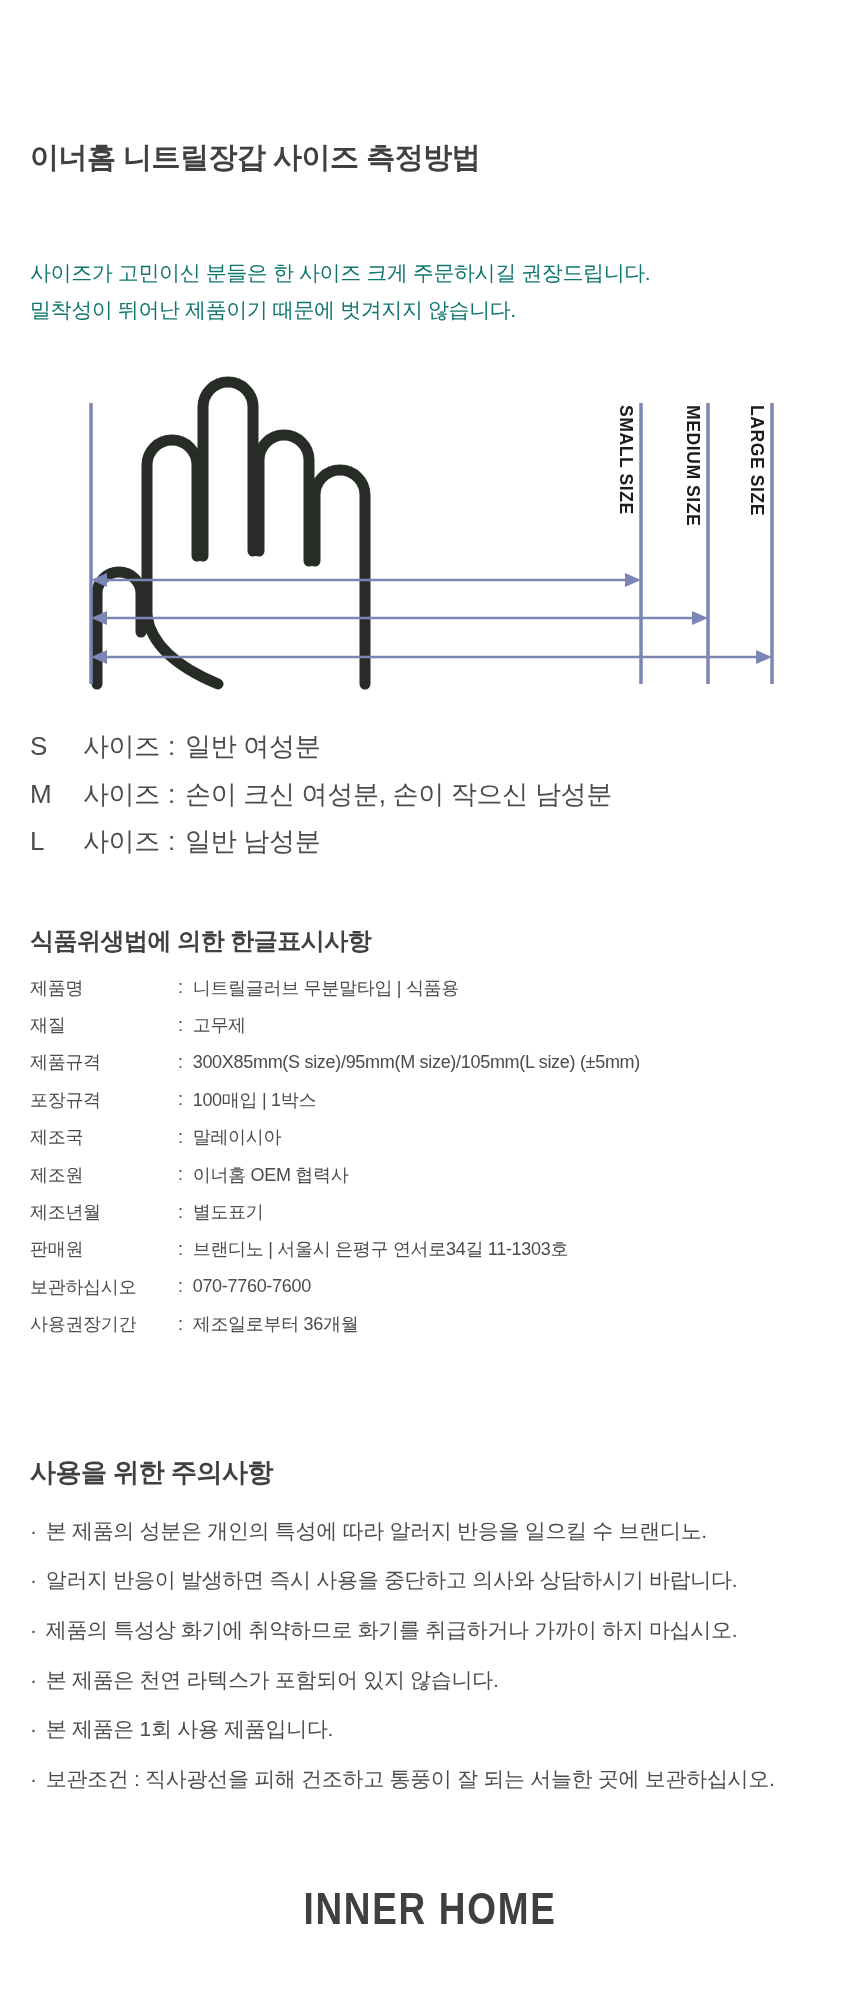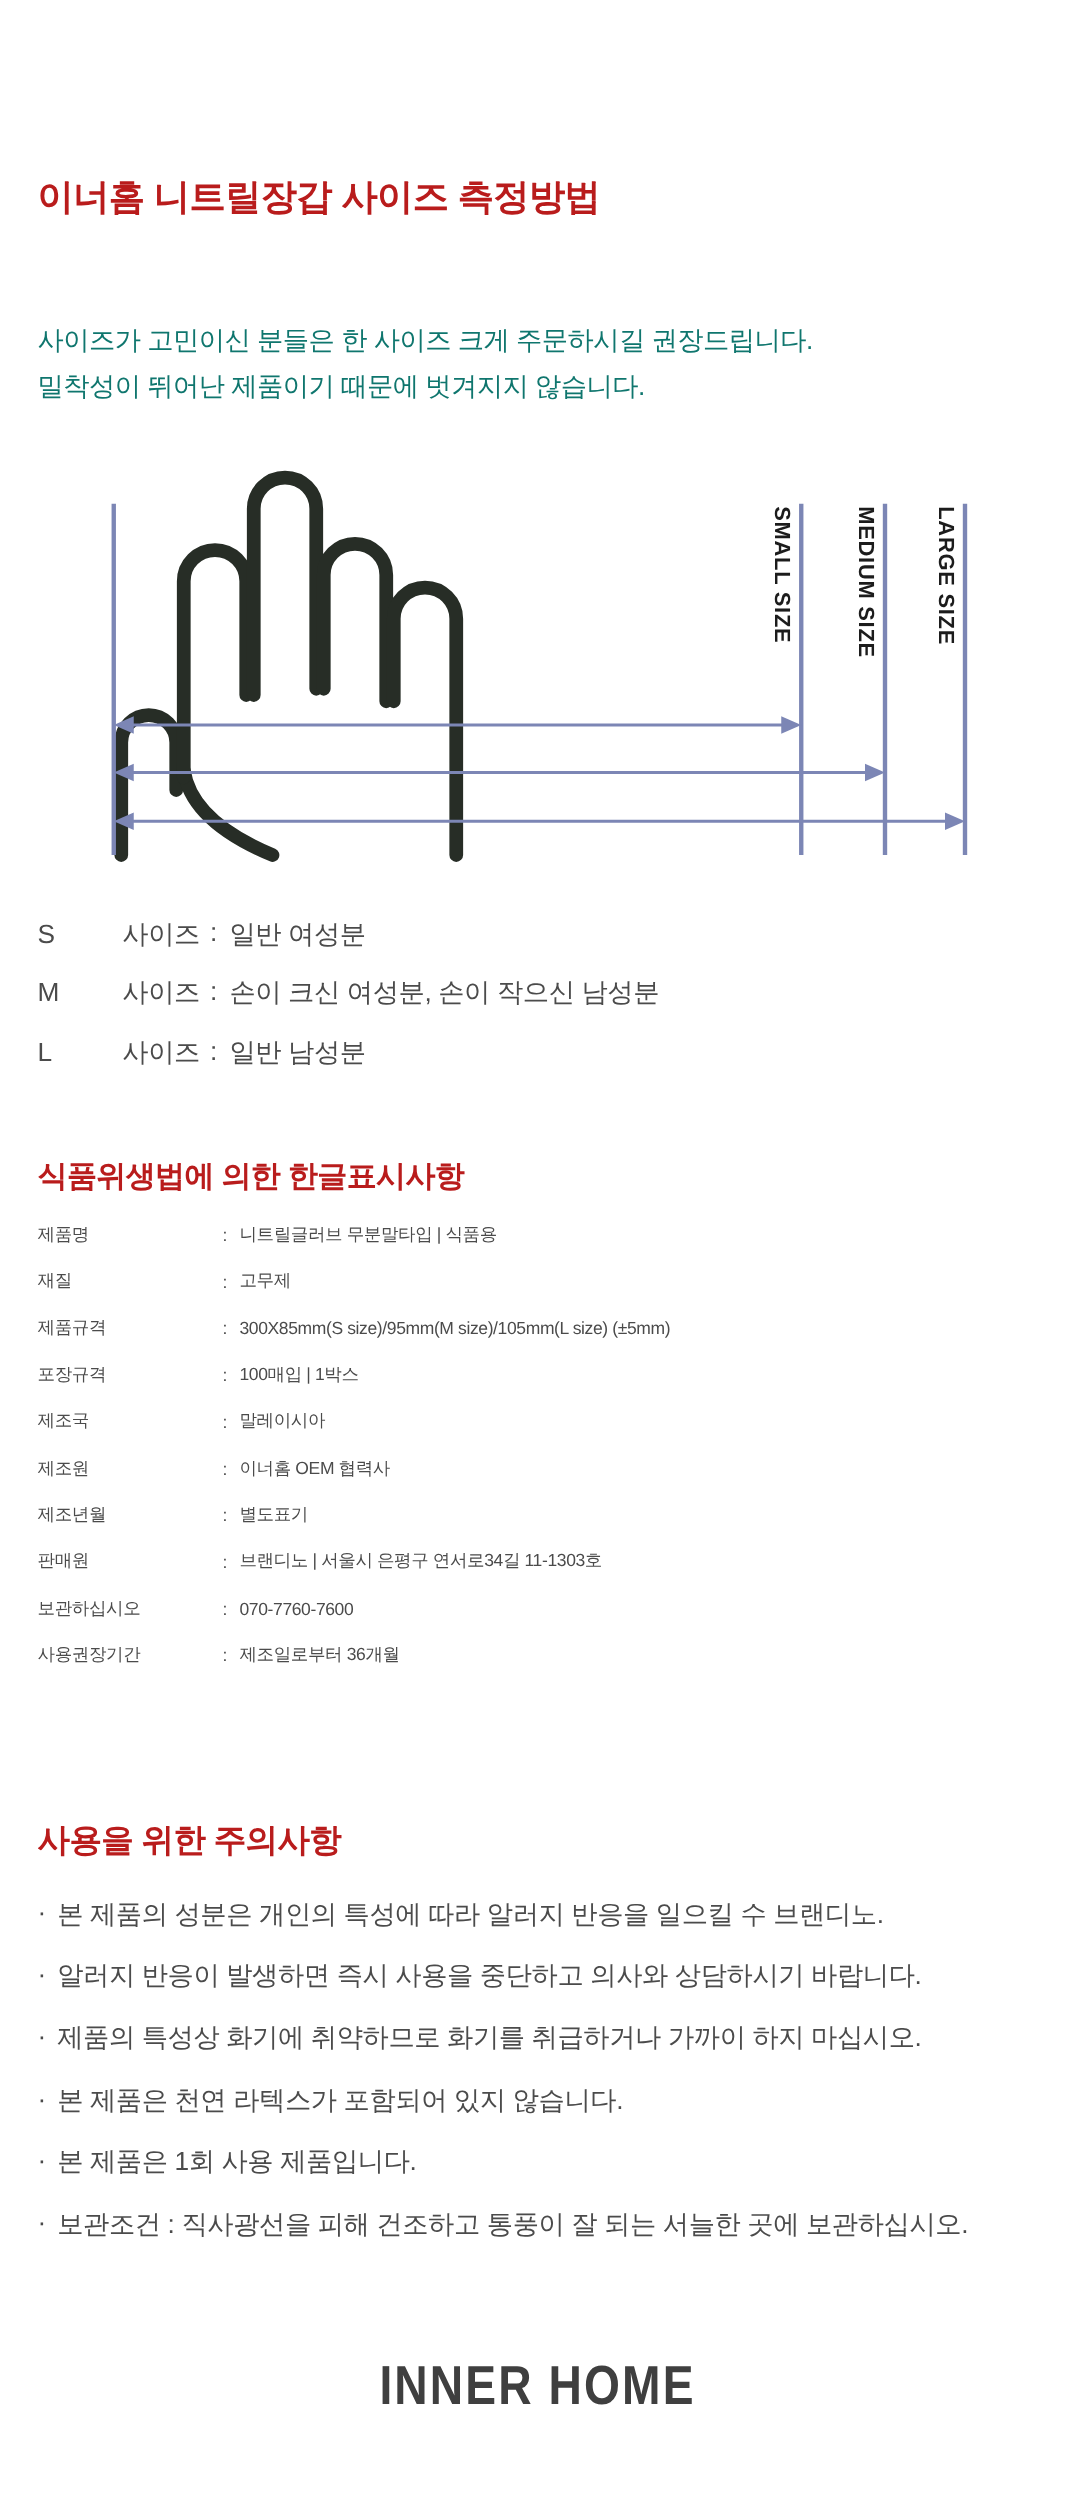--- a/index.html
+++ b/index.html
@@ -1,41 +1,41 @@
 <!DOCTYPE html>
 <html><head>
 <meta charset="utf-8">
 <style>
   html,body{margin:0;padding:0;background:#ffffff;}
   .page{
     position:relative;width:860px;height:2000px;margin:0 auto;background:#ffffff;
     font-family:"Liberation Sans", sans-serif;overflow:hidden;color:#4e4e4e;
   }
   .sec-title{
-    position:absolute;left:30px;margin:0;color:#b91c1c;font-weight:700;letter-spacing:-0.5px;
+    position:absolute;left:30px;margin:0;color:#404040;font-weight:700;letter-spacing:-0.5px;
   }
   #title-size{top:138px;font-size:29px;}
   #title-info{top:925px;font-size:24px;}
   #title-caution{top:1455px;font-size:26px;text-align:center;}
 
   .desc{position:absolute;left:30px;top:233px;font-size:21px;line-height:37px;
         color:#0f766e;letter-spacing:-0.4px;}
   .desc span{display:block;}
 
   .diagram{position:absolute;left:0;top:278px;width:860px;height:412px;}
   .diagram svg{display:block;}
   .diagram text{font-family:"Liberation Sans", sans-serif;font-weight:700;
         font-size:17.5px;letter-spacing:0.6px;fill:#1c1c1c;}
 
-  .sizes{position:absolute;left:30px;top:723px;font-size:21px;color:#4b4b4b;letter-spacing:-0.3px;}
+  .sizes{position:absolute;left:30px;top:723px;font-size:26px;color:#4b4b4b;letter-spacing:-0.3px;}
   .size-row{height:47.5px;display:flex;align-items:center;}
   .size-label{display:inline-block;width:130px;text-align:justify;text-align-last:justify;}
   .sep{margin:0 10px 0 8px;}
 
-  .info{position:absolute;left:30px;top:969px;font-size:14px;color:#4b4b4b;letter-spacing:-0.3px;}
+  .info{position:absolute;left:30px;top:969px;font-size:18px;color:#4b4b4b;letter-spacing:-0.3px;}
   .info-row{height:37.4px;display:flex;align-items:center;white-space:nowrap;}
   .info-label{display:inline-block;width:140px;text-align:justify;text-align-last:justify;flex:none;}
 
   .cautions{position:absolute;left:30px;top:1506px;font-size:21px;color:#4b4b4b;letter-spacing:-0.3px;}
   .caution-row{height:49.6px;display:flex;align-items:center;white-space:nowrap;}
   .bullet{margin-right:9px;flex:none;}
 
   .footer{
     position:absolute;left:0;top:1884px;width:860px;text-align:center;
     color:#3f3f3f;font-size:44px;font-weight:700;letter-spacing:2px;

